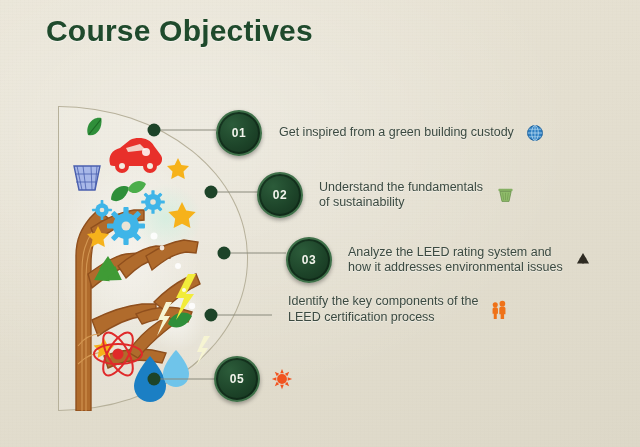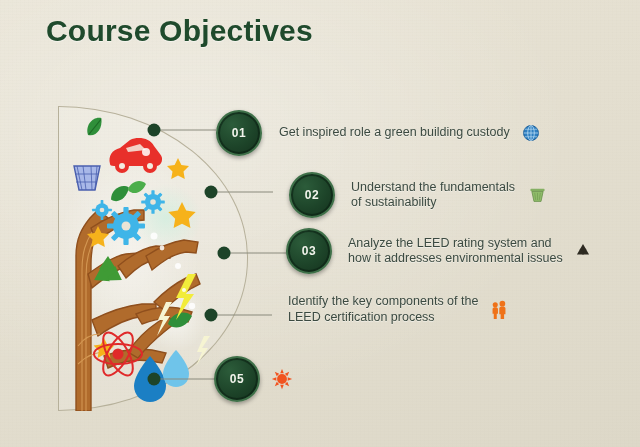--- a/index.html
+++ b/index.html
@@ -115,25 +115,25 @@
     display: flex;
     align-items: center;
     justify-content: center;
   }
 
   
   #item-1 { left: 216px; top: 110px; }
   #item-1 .item-text { margin-left: 17px; }
   #item-1 .item-icon { margin-left: 12px; }
 
-  #item-2 { left: 289px; top: 172px; }
+  #item-2 { left: 257px; top: 172px; }
   #item-2 .item-text { margin-left: 16px; }
   #item-2 .item-icon { margin-left: 14px; }
 
-  #item-3 { left: 286px; top: 228px; justify-content: flex-end; }
+  #item-3 { left: 286px; top: 237px; justify-content: flex-end; }
   #item-3 .item-text { margin-left: 16px; }
   #item-3 .item-icon { margin-left: 12px; }
 
   #item-4 { left: 272px; top: 294px; }
   #item-4 .item-text { margin-left: 16px; }
   #item-4 .item-icon { margin-left: 12px; }
 
   #item-5 { left: 214px; top: 356px; }
   #item-5 .item-text { margin-left: 17px; }
   #item-5 .item-icon { margin-left: 10px; }
@@ -307,21 +307,21 @@
       <circle cx="154" cy="130" r="6.5"></circle>
       <circle cx="211" cy="192" r="6.5"></circle>
       <circle cx="224" cy="253" r="6.5"></circle>
       <circle cx="211" cy="315" r="6.5"></circle>
       <circle cx="154" cy="379" r="6.5"></circle>
     </g>
   </svg>
 
   <div class="item" id="item-1">
     <div class="num-circle">01</div>
-    <div class="item-text">Get inspired role a green building custody</div>
+    <div class="item-text">Get inspired from a green building custody</div>
     <div class="item-icon">
       <svg width="18" height="18" viewBox="0 0 24 24">
         <circle cx="12" cy="12" r="10" fill="#2f7fc1" stroke="#1a5b95" stroke-width="1.2"></circle>
         <ellipse cx="12" cy="12" rx="4.4" ry="10" fill="none" stroke="#bfe0f5" stroke-width="1"></ellipse>
         <line x1="2" y1="12" x2="22" y2="12" stroke="#bfe0f5" stroke-width="1"></line>
         <line x1="3.4" y1="7" x2="20.6" y2="7" stroke="#bfe0f5" stroke-width="0.8"></line>
         <line x1="3.4" y1="17" x2="20.6" y2="17" stroke="#bfe0f5" stroke-width="0.8"></line>
         <line x1="12" y1="2" x2="12" y2="22" stroke="#bfe0f5" stroke-width="1"></line>
       </svg>
     </div>

